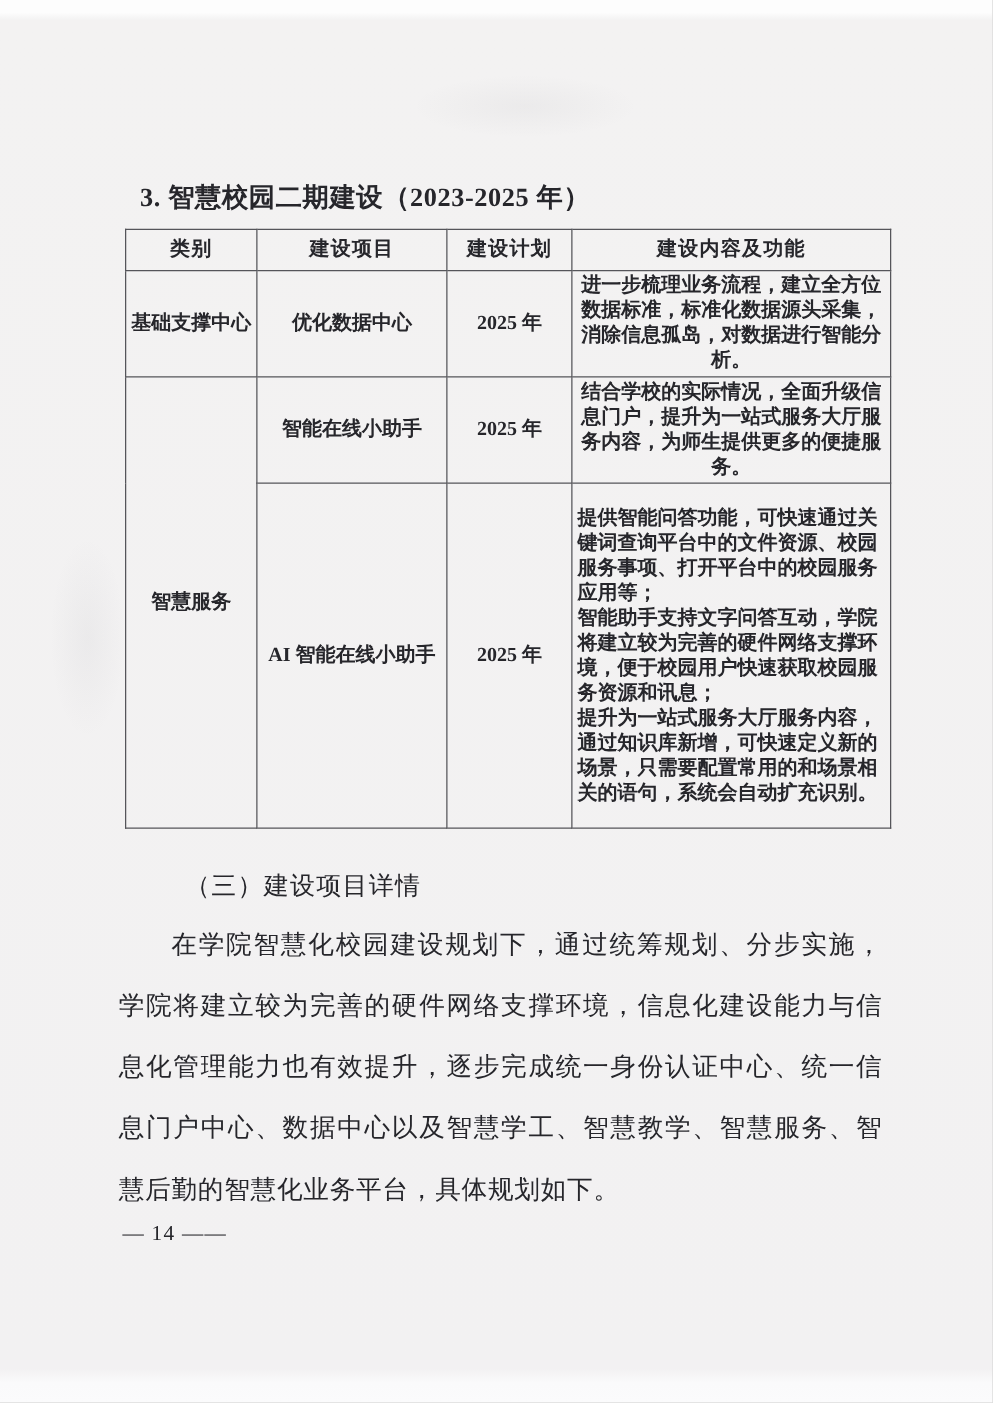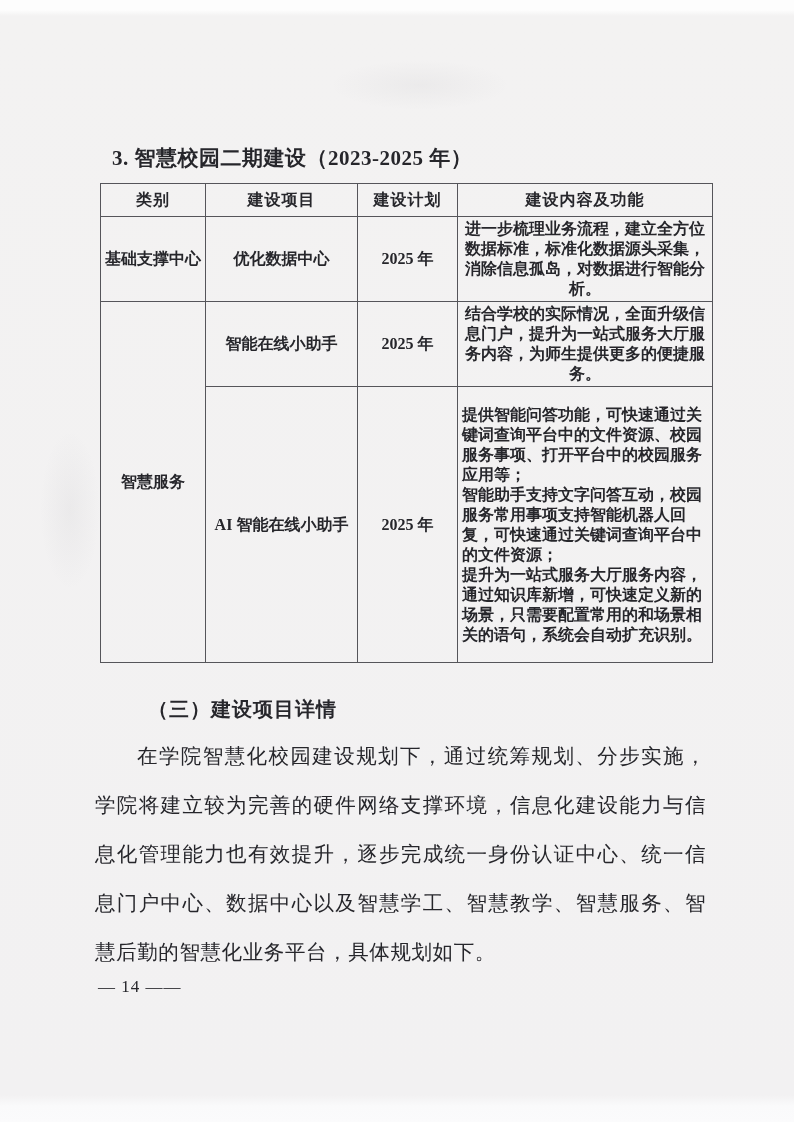--- a/index.html
+++ b/index.html
@@ -41,21 +41,21 @@
   table.ctable{border:1.5px solid #4e4e52;}
   table.ctable th{font-weight:bold;letter-spacing:1px;height:28px;line-height:24px;}
   tr.r1{height:81px;}
   tr.r2{height:84px;}
   tr.r3{height:276px;}
   td.content-cell{text-align:center;padding:3px 4px;}
   td.content-cell p{margin:0;text-align:left;line-height:20px;}
 
   .text-block{position:absolute;left:95px;top:696px;width:611px;}
   .subsection-heading{
-    margin:0 0 0 53px;font-size:20px;font-weight:bold;
+    margin:0 0 0 53px;font-size:20px;font-weight:normal;
     letter-spacing:1px;line-height:26px;
   }
   .body-paragraph{
     margin:10px 0 0 0;font-size:20.5px;line-height:49px;
     text-align:justify;text-indent:2.05em;letter-spacing:0.6px;
   }
   .list-item-1{margin:0 0 0 55px;font-size:20px;line-height:38px;letter-spacing:0.5px;}
   .list-item-2{margin:0 0 0 48px;font-size:20px;line-height:38px;letter-spacing:0.5px;}
 
   .page-number{
@@ -99,21 +99,21 @@
         <td rowspan="2">智慧服务</td>
         <td>智能在线小助手</td>
         <td>2025 年</td>
         <td class="content-cell">结合学校的实际情况，全面升级信息门户，提升为一站式服务大厅服务内容，为师生提供更多的便捷服务。</td>
       </tr>
       <tr class="r3">
         <td>AI 智能在线小助手</td>
         <td>2025 年</td>
         <td class="content-cell">
           <p>提供智能问答功能，可快速通过关键词查询平台中的文件资源、校园服务事项、打开平台中的校园服务应用等；</p>
-          <p>智能助手支持文字问答互动，校园服务常用事项支持智能机器人回复，可快速通过关键词查询平台中的文件资源；</p>
+          <p>智能助手支持文字问答互动，学院将建立较为完善的硬件网络支撑环境，便于校园用户快速获取校园服务资源和讯息；</p>
           <p>提升为一站式服务大厅服务内容，通过知识库新增，可快速定义新的场景，只需要配置常用的和场景相关的语句，系统会自动扩充识别。</p>
         </td>
       </tr>
     </tbody>
   </table>
 
   <div class="text-block">
     <h3 class="subsection-heading">（三）建设项目详情</h3>
     <p class="body-paragraph">在学院智慧化校园建设规划下，通过统筹规划、分步实施，学院将建立较为完善的硬件网络支撑环境，信息化建设能力与信息化管理能力也有效提升，逐步完成统一身份认证中心、统一信息门户中心、数据中心以及智慧学工、智慧教学、智慧服务、智慧后勤的智慧化业务平台，具体规划如下。</p>
   </div>

